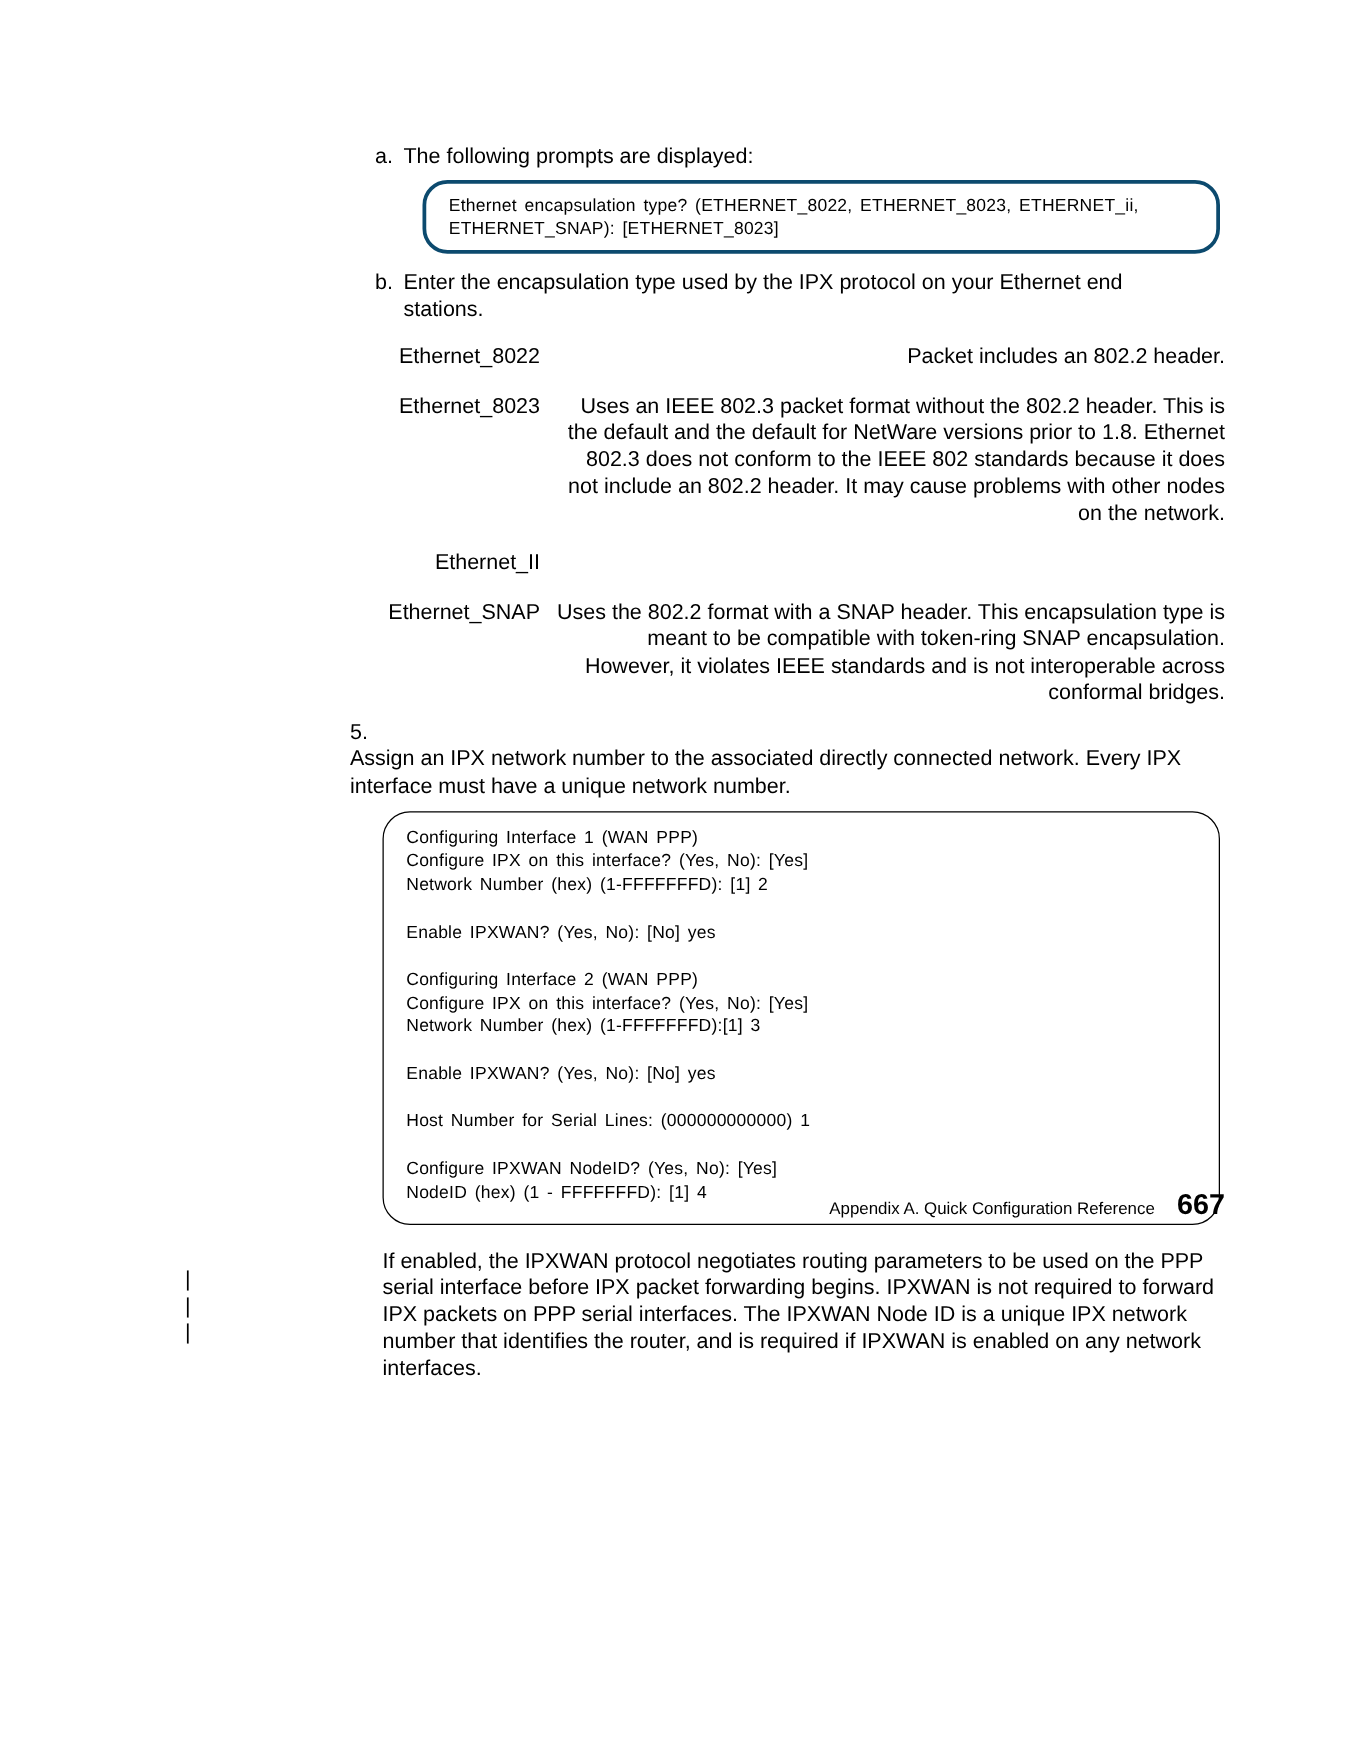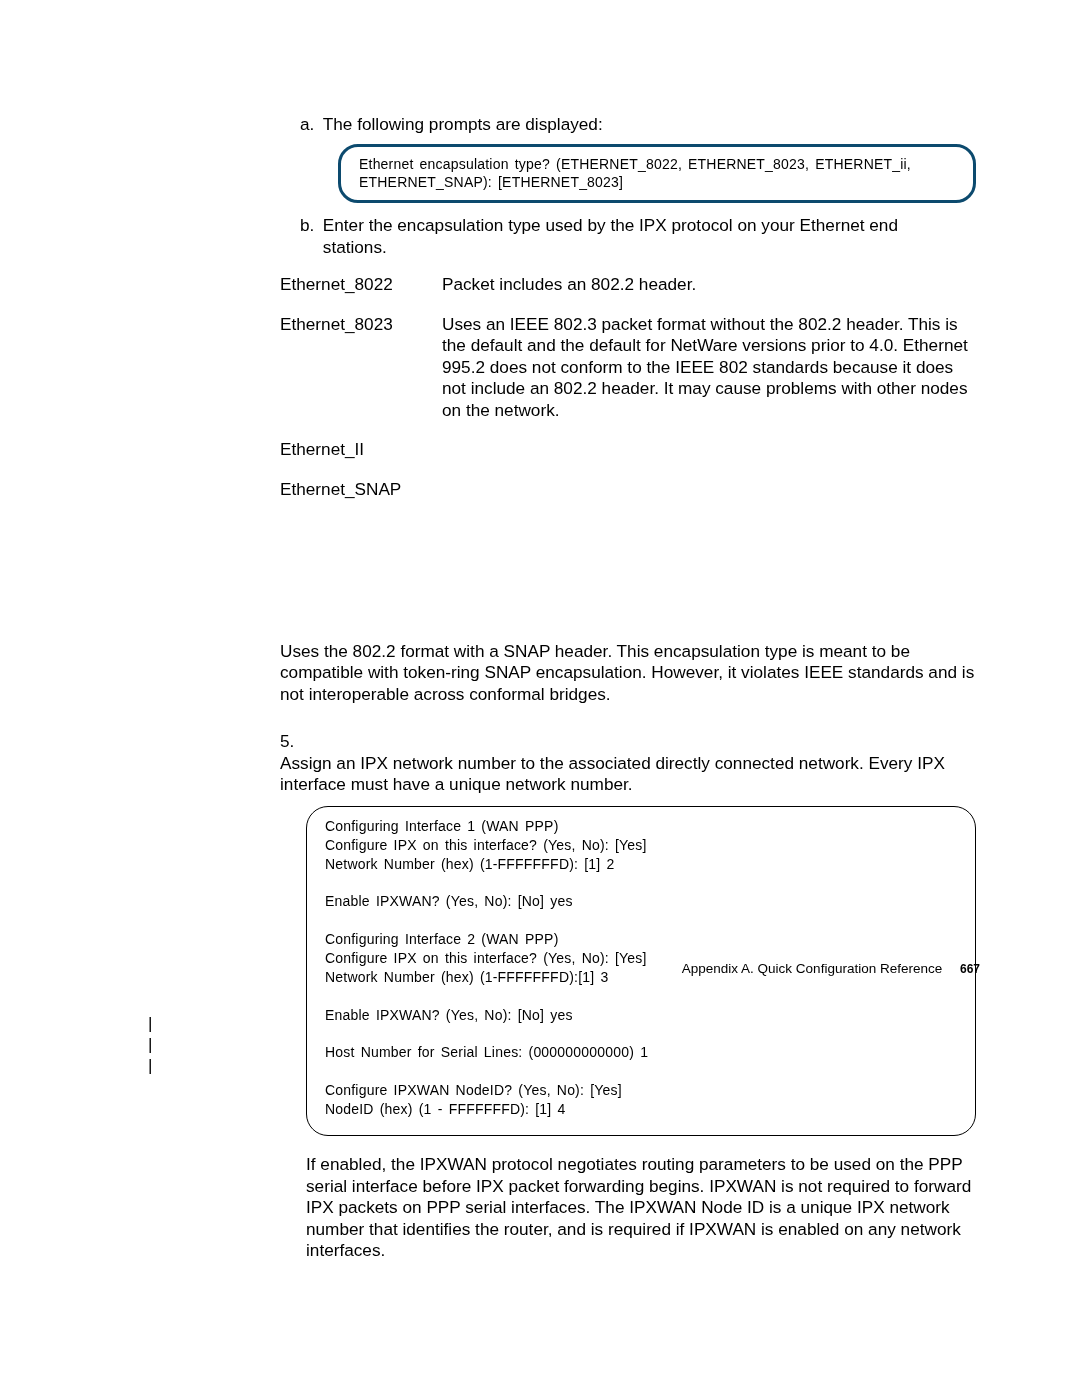--- a/index.html
+++ b/index.html
@@ -64,40 +64,40 @@
     font-family: Arial, Helvetica, sans-serif;
     font-size: 14px;
     line-height: 1.35;
     margin: 10px 0 18px 26px;
     width: 670px;
     letter-spacing: 0.2px;
     word-spacing: 2px;
     white-space: pre-line;
   }
   .defs { margin-top: 16px; margin-bottom: 10px; }
-  .def-row { display: flex; margin-bottom: 18px; }
+  .def-row { display: flex; margin-bottom: 18px; text-align: right; }
   .def-term {
     width: 162px;
     flex: 0 0 162px;
     padding-right: 10px;
   }
   .def-desc { flex: 1 1 auto; }
   .para-indent {
     margin-left: 26px;
     margin-bottom: 14px;
   }
   .footer {
     position: absolute;
     bottom: 48px;
     right: 100px;
     font-size: 13.5px;
   }
   .footer .pgnum {
     font-weight: bold;
-    font-size: 12px;
+    font-size: 23px;
     margin-left: 14px;
   }
   .change-bars {
     position: absolute;
     left: 148px;
     font-family: Arial, Helvetica, sans-serif;
     line-height: 1.25;
     font-size: 17.2px;
   }
 </style>
@@ -123,26 +123,26 @@
       <span class="li-body">Enter the encapsulation type used by the IPX protocol on your Ethernet end stations.</span>
     </div>
 
     <div class="defs">
       <div class="def-row">
         <div class="def-term">Ethernet_8022</div>
         <div class="def-desc">Packet includes an 802.2 header.</div>
       </div>
       <div class="def-row">
         <div class="def-term">Ethernet_8023</div>
-        <div class="def-desc">Uses an IEEE 802.3 packet format without the 802.2 header. This is the default and the default for NetWare versions prior to 4.0. Ethernet 995.2 does not conform to the IEEE 802 standards because it does not include an 802.2 header. It may cause problems with other nodes on the network.</div>
+        <div class="def-desc">Uses an IEEE 802.3 packet format without the 802.2 header. This is the default and the default for NetWare versions prior to 1.8. Ethernet 802.3 does not conform to the IEEE 802 standards because it does not include an 802.2 header. It may cause problems with other nodes on the network.</div>
       </div>
       <div class="def-row">
         <div class="def-term">Ethernet_II</div>
       </div>
-      <div class="def-row" style="margin-bottom:26px;flex-direction:column;">
+      <div class="def-row" style="margin-bottom:10px;">
         <div class="def-term">Ethernet_SNAP</div>
         <div class="def-desc">Uses the 802.2 format with a SNAP header. This encapsulation type is meant to be compatible with token-ring SNAP encapsulation. However, it violates IEEE standards and is not interoperable across conformal bridges.</div>
       </div>
     </div>
 
     <div class="list-block">
       <span class="num-marker">5.</span>
       <span class="num-body">Assign an IPX network number to the associated directly connected network. Every IPX interface must have a unique network number.</span>
     </div>
 

